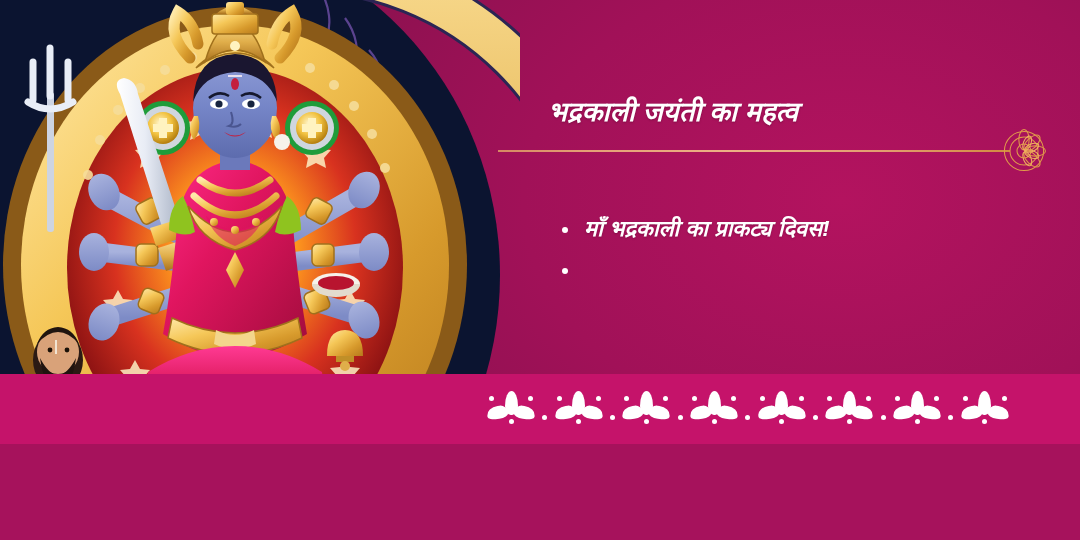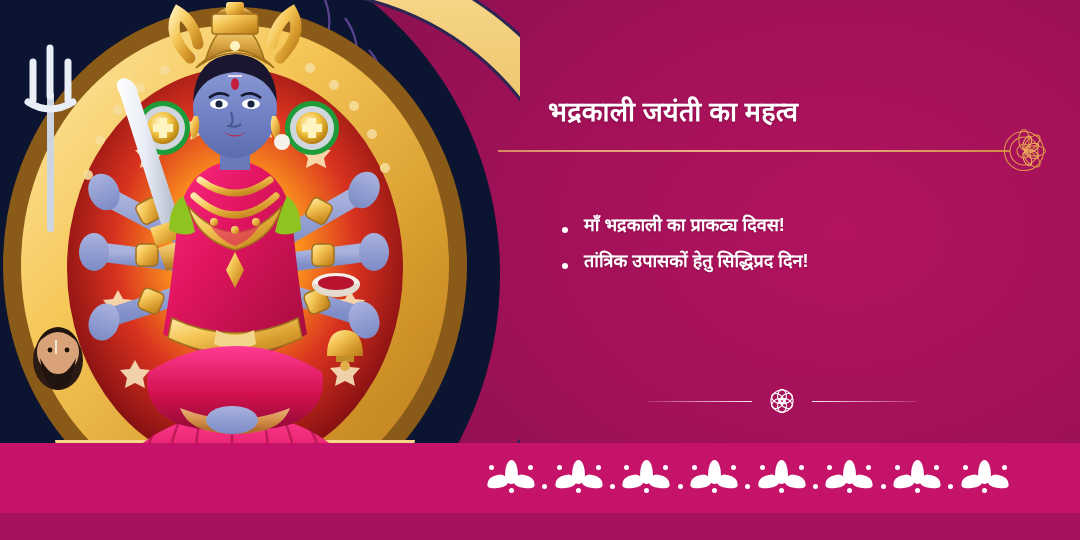--- a/index.html
+++ b/index.html
@@ -4,24 +4,25 @@
 <style>
   * { margin:0; padding:0; box-sizing:border-box; }
   html,body { width:1080px; height:540px; overflow:hidden; }
   body {
     font-family: "Liberation Sans", "DejaVu Sans", sans-serif;
     background:#a6125c;
   }
 
   .banner{
     position:relative;
-    width:1080px; height:513px;
+    width:1080px; height:444px;
     overflow:hidden;
     background:
       radial-gradient(ellipse 760px 560px at 78% 45%, #b3135f 0%, #a11158 42%, #8d1150 72%, #7d1049 100%);
+    font-style: italic;
   }
 
   
   .bottom-strip{
     position:absolute; left:0; right:0; bottom:0; height:70px;
     background:#c5136a;
   }
 
   
   .lotus-border{
@@ -69,21 +70,21 @@
   .bullets{ position:absolute; top:214px; left:14px; width:470px; }
   .bullet-row{
     display:flex; align-items:flex-start;
     margin-bottom:12px;
   }
   .bullet-dot{
     flex:0 0 auto; width:6px; height:6px; border-radius:50%;
     background:#ffffff; margin-top:13px; margin-right:16px;
   }
   .bullet-text{
-    font-size:18px; font-weight:bold; color:#ffffff; line-height:1.32;
+    font-size:22px; font-weight:bold; color:#ffffff; line-height:1.32;
     white-space:nowrap; text-shadow:0 1px 2px rgba(60,0,30,.3);
   }
 
   
   .divider{
     position:absolute; top:385px; left:100px; width:268px; height:32px;
     display:flex; align-items:center; justify-content:space-between;
   }
   .divider .line{
     height:1px; width:104px;
@@ -404,21 +405,20 @@
 
     <div class="title">भद्रकाली जयंती का महत्व</div>
 
     <div class="bullets">
       <div class="bullet-row">
         <span class="bullet-dot"></span>
         <span class="bullet-text">माँ भद्रकाली का प्राकट्य दिवस!</span>
       </div>
       <div class="bullet-row">
         <span class="bullet-dot"></span>
-        <span class="bullet-text">तांत्रिक उपासकों हेतु सिद्धिप्रद दिन!</span>
       </div>
     </div>
 
     <div class="divider">
       <span class="line"></span>
       <svg class="rosette" viewBox="0 0 30 30">
         <g fill="none" stroke="#ffffff" stroke-width="1.1">
           <circle cx="15" cy="15" r="11"></circle>
           <ellipse cx="15" cy="10" rx="4.4" ry="6.6"></ellipse>
           <ellipse cx="15" cy="10" rx="4.4" ry="6.6" transform="rotate(60 15 15)"></ellipse>

